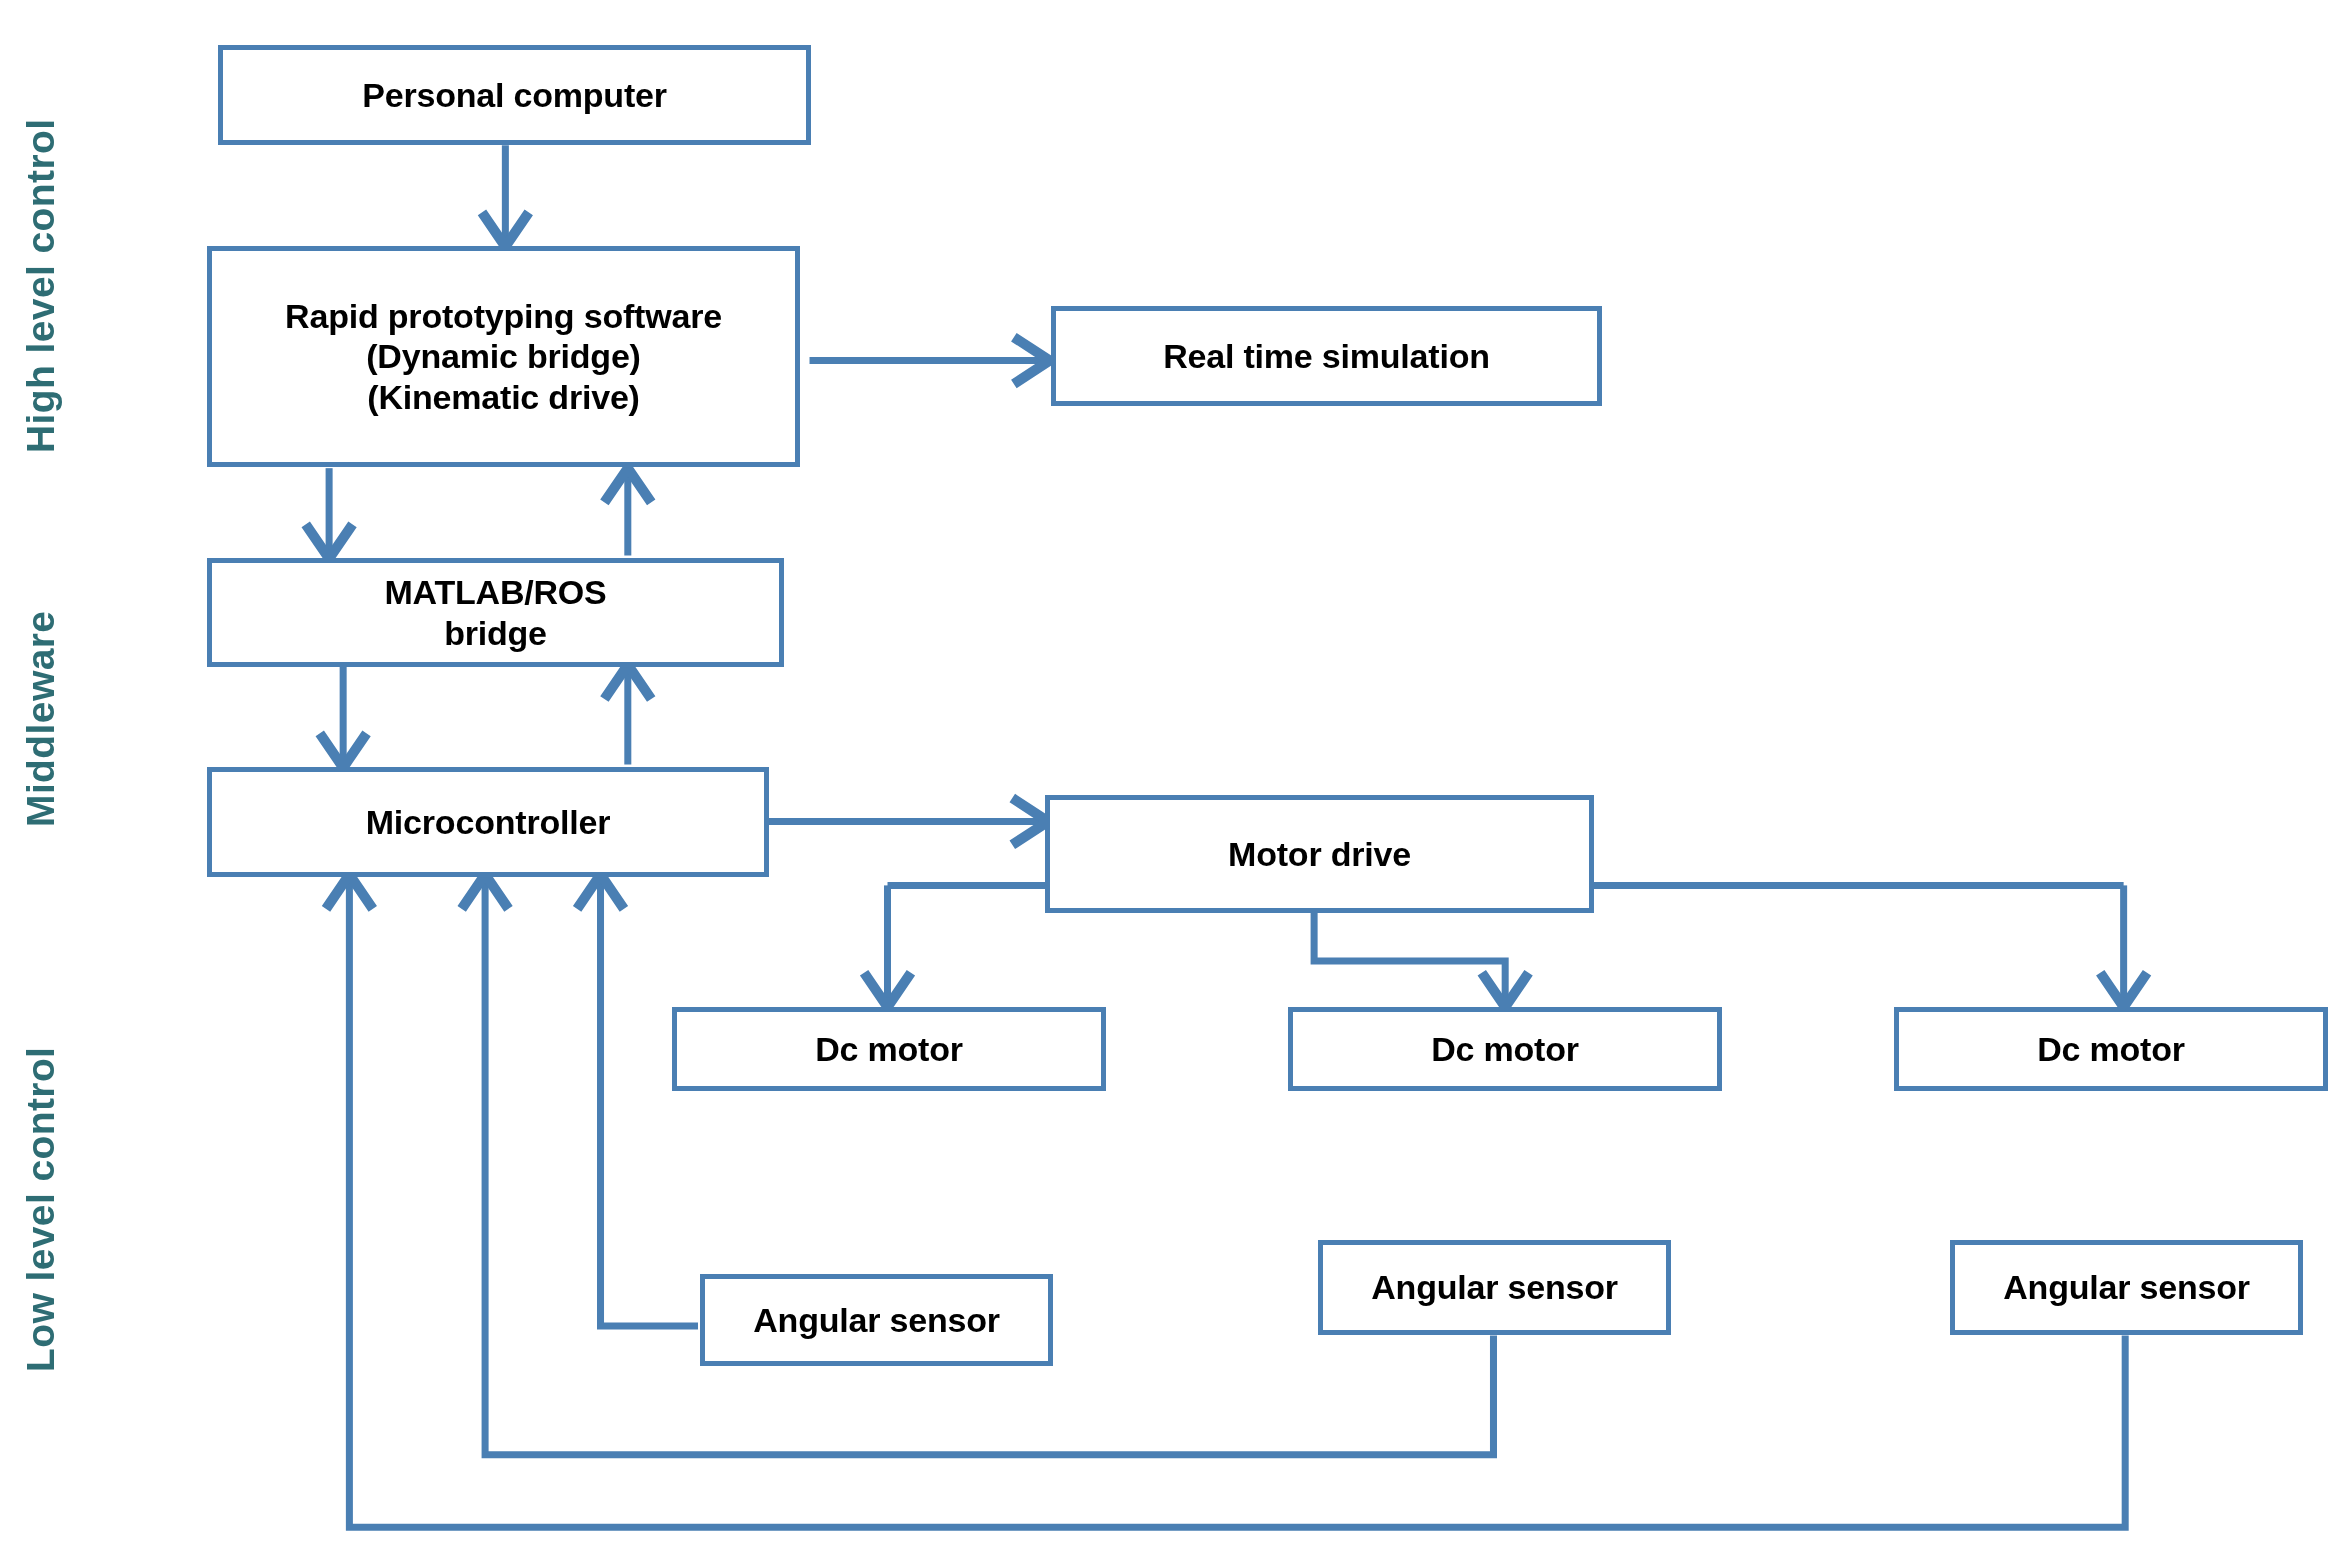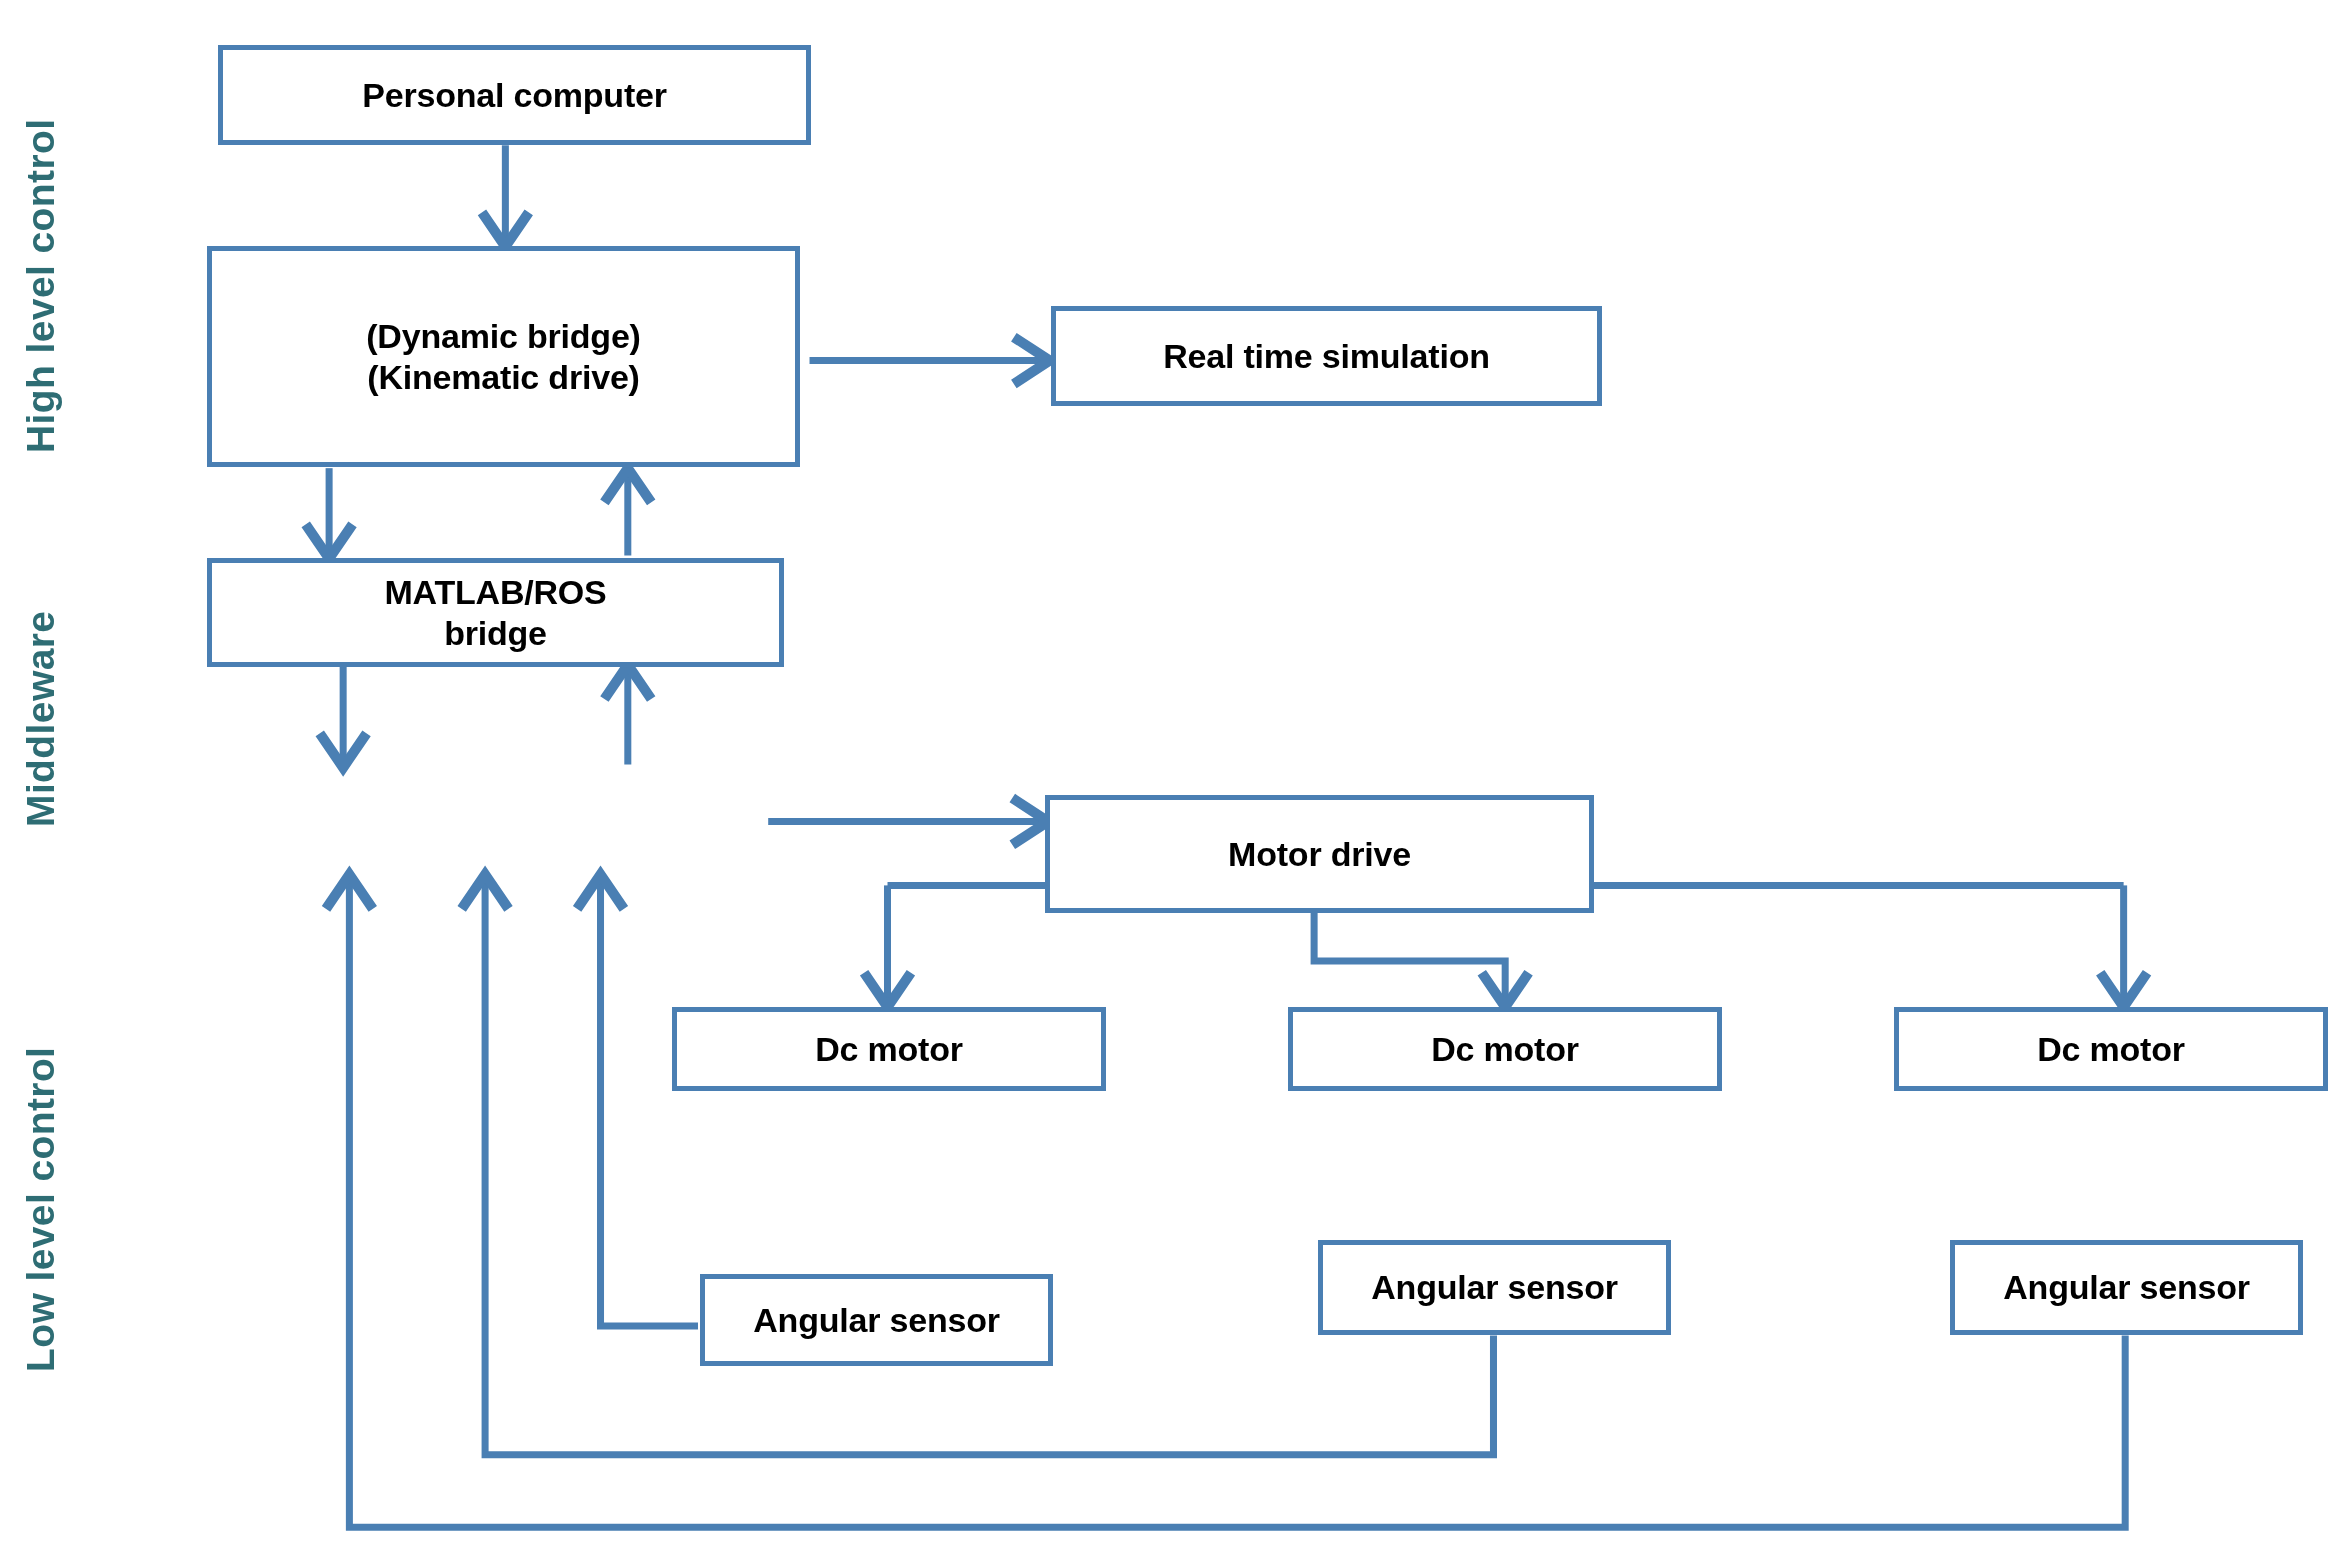--- a/index.html
+++ b/index.html
@@ -77,33 +77,37 @@
 
   <div class="band" style="left: 18.7px; top: 515px; height: 312px; font-size: 39px; color: rgb(46, 109, 116);">Middleware</div>
 
   <div class="band" style="left: 18.7px; top: 959px; height: 413px; font-size: 39px; color: rgb(46, 109, 116);">Low level control</div>
 
   <div class="node" style="left: 218px; top: 45px; width: 593px; height: 100px; font-size: 34px; border-color: rgb(74, 127, 179); background: rgb(255, 255, 255); color: rgb(0, 0, 0);">
     <span class="ln">Personal computer</span>
   </div>
 
   <div class="node" style="left: 207px; top: 246px; width: 593px; height: 221px; font-size: 34px; flex-direction: column; border-color: rgb(74, 127, 179); background: rgb(255, 255, 255); color: rgb(0, 0, 0);">
+    <span class="ln">Rapid prototyping software</span>
     <span class="ln">(Dynamic bridge)</span>
     <span class="ln">(Kinematic drive)</span>
   </div>
 
   <div class="node" style="left: 1051px; top: 306px; width: 551px; height: 100px; font-size: 34px; border-color: rgb(74, 127, 179); background: rgb(255, 255, 255); color: rgb(0, 0, 0);">
     <span class="ln">Real time simulation</span>
   </div>
 
   <div class="node" style="left: 207px; top: 558px; width: 577px; height: 109px; font-size: 34px; flex-direction: column; border-color: rgb(74, 127, 179); background: rgb(255, 255, 255); color: rgb(0, 0, 0);">
     <span class="ln">MATLAB/ROS</span>
     <span class="ln">bridge</span>
   </div>
 
+  <div class="node" style="left: 207px; top: 767px; width: 562px; height: 110px; font-size: 34px; border-color: rgb(74, 127, 179); background: rgb(255, 255, 255); color: rgb(0, 0, 0);">
+    <span class="ln">Microcontroller</span>
+  </div>
 
   <div class="node" style="left: 1045px; top: 767px; width: 549px; height: 118px; font-size: 34px; border-color: rgb(74, 127, 179); background: rgb(255, 255, 255); color: rgb(0, 0, 0); margin-top: 28px;">
     <span class="ln">Motor drive</span>
   </div>
 
   <div class="node" style="left: 672px; top: 1007px; width: 434px; height: 84px; font-size: 34px; border-color: rgb(74, 127, 179); background: rgb(255, 255, 255); color: rgb(0, 0, 0);">
     <span class="ln">Dc motor</span>
   </div>
 
   <div class="node" style="left: 1288px; top: 1007px; width: 434px; height: 84px; font-size: 34px; border-color: rgb(74, 127, 179); background: rgb(255, 255, 255); color: rgb(0, 0, 0);">

